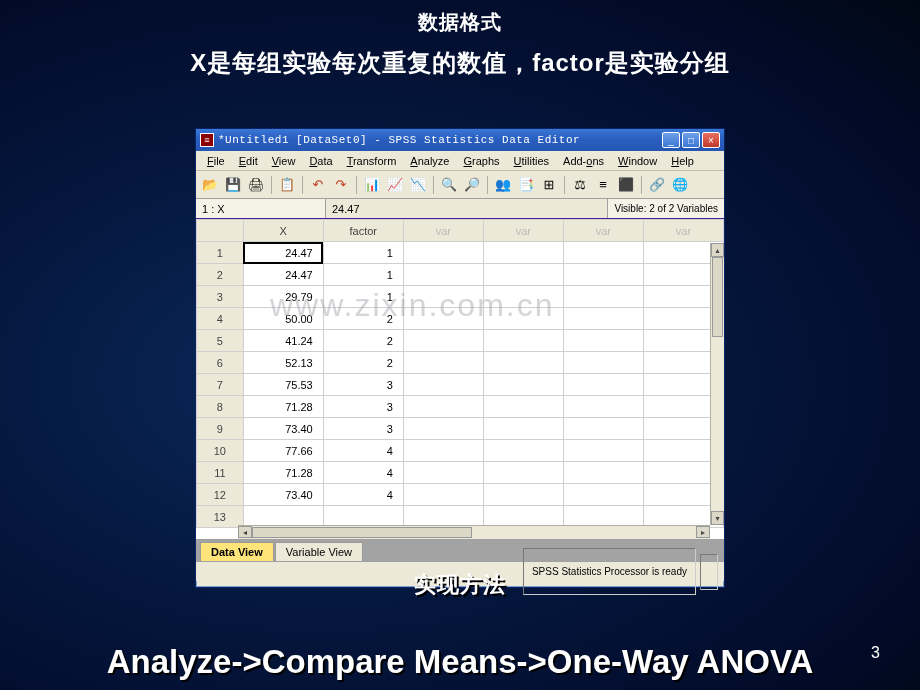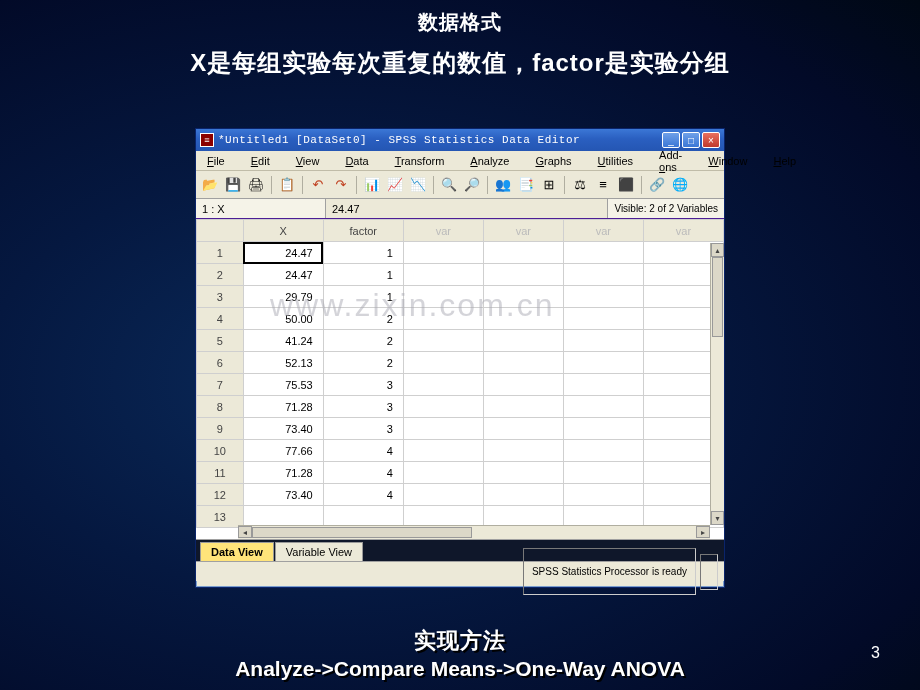--- a/index.html
+++ b/index.html
@@ -7,31 +7,31 @@
     width: 920px; height: 690px;
     background: radial-gradient(ellipse at 35% 55%, #0a2a5a 0%, #051840 40%, #020a28 80%, #000814 100%);
     font-family: Arial, "Microsoft YaHei", sans-serif;
     position: relative; overflow: hidden;
   }
   .slide-title { color: #fff; font-weight: bold; text-align: center; font-size: 20px; padding: 8px 20px 2px; letter-spacing: 1px; line-height: 1.4; }
   .watermark { position: absolute; top: 287px; left: 270px; font-size: 32px; color: rgba(170,170,180,0.5); letter-spacing: 2px; z-index: 50; pointer-events: none; }
   .page-num { position: absolute; right: 40px; bottom: 28px; color: #fff; font-size: 16px; }
   .bottom-text { position: absolute; bottom: 8px; left: 0; right: 0; text-align: center; }
   .bottom-t1 { color: #fff; font-weight: bold; font-size: 22px; letter-spacing: 1px; text-shadow: 2px 2px 0 #000; }
-  .bottom-t2 { color: #fff; font-weight: bold; font-size: 21px; letter-spacing: 0; text-shadow: 2px 2px 0 #000; line-height: 1.25; }
+  .bottom-t2 { color: #fff; font-weight: bold; font-size: 33px; letter-spacing: 0; text-shadow: 2px 2px 0 #000; line-height: 1.25; margin-top: 41px; }
 
   .app-window { position: absolute; left: 195px; top: 128px; width: 530px; height: 460px; background: #ece9d8; border: 1px solid #0a246a; box-shadow: 0 0 0 1px #7b9ecd inset; font-family: Tahoma, Arial, sans-serif; font-size: 11px; color: #000; }
   .titlebar { height: 22px; background: linear-gradient(#3b77d6, #2a5fc0 45%, #2456b3); color: #fff; display: flex; align-items: center; padding: 0 4px; }
   .titlebar-icon { width: 14px; height: 14px; background: #8b0000; margin-right: 4px; display: inline-flex; align-items: center; justify-content: center; font-size: 9px; color: #fff; border: 1px solid #fff; }
   .titlebar-text { flex: 1; font-size: 11px; font-weight: normal; letter-spacing: 0.5px; font-family: "Courier New", monospace; }
   .win-btns { display: flex; gap: 2px; }
   .win-btn { width: 18px; height: 16px; background: linear-gradient(#6fa0e8, #3b77d6); border: 1px solid #fff; border-radius: 2px; color: #fff; font-size: 10px; display: flex; align-items: center; justify-content: center; cursor: pointer; }
   .win-btn.close { background: linear-gradient(#e87060, #c0392b); }
 
-  .menubar { height: 20px; background: #ece9d8; display: flex; align-items: center; padding: 0 4px; border-bottom: 1px solid #c0bca8; gap: 12px; }
+  .menubar { height: 20px; background: #ece9d8; display: flex; align-items: center; padding: 0 4px; border-bottom: 1px solid #c0bca8; }
   .menu-item { padding: 2px 7px; cursor: pointer; font-size: 11px; }
   .menu-item u { text-decoration: underline; }
 
   .toolbar { height: 28px; background: #ece9d8; display: flex; align-items: center; padding: 0 4px; gap: 3px; border-bottom: 1px solid #a0a0a0; }
   .tb-btn { width: 20px; height: 20px; display: flex; align-items: center; justify-content: center; font-size: 13px; cursor: pointer; }
   .tb-sep { width: 1px; height: 18px; background: #b0aea0; margin: 0 2px; }
 
   .cellref-row { height: 20px; background: #ece9d8; display: flex; align-items: center; border-bottom: 1px solid #4c1d95; }
   .cellref-label { width: 130px; padding-left: 6px; border-right: 1px solid #a0a0a0; height: 100%; display: flex; align-items: center; background: #f5f3e8; }
   .cellref-value { flex: 1; padding-left: 6px; }
@@ -45,21 +45,21 @@
   .grid-table th.colhead.empty { color: #bbb; }
   .grid-table td.rowhead { background: #ece9d8; text-align: center; width: 42px; color: #444; }
   .grid-table td.cell { text-align: right; padding-right: 10px; }
   .grid-table td.cell.selected { background: #fff; outline: 2px solid #000; outline-offset: -2px; }
   .scroll-track-v { position: absolute; right: 0; top: 24px; bottom: 14px; width: 14px; background: #ece9d8; border-left: 1px solid #b0aea0; }
   .scroll-btn { height: 14px; background: #dcd8c8; border: 1px solid #999; display: flex; align-items: center; justify-content: center; font-size: 8px; color: #444; }
   .scroll-thumb-v { position: absolute; left: 1px; right: 1px; top: 14px; height: 80px; background: #dcd8c8; border: 1px solid #999; }
   .scroll-track-h { position: absolute; left: 42px; right: 14px; bottom: 0; height: 14px; background: #ece9d8; border-top: 1px solid #b0aea0; }
   .scroll-thumb-h { position: absolute; top: 1px; bottom: 1px; left: 14px; width: 220px; background: #dcd8c8; border: 1px solid #999; }
 
-  .tabs-row { height: 22px; background: #0f172a; display: flex; align-items: flex-end; padding-left: 4px; border-top: 1px solid #a0a0a0; }
+  .tabs-row { height: 22px; background: #a3a3a3; display: flex; align-items: flex-end; padding-left: 4px; border-top: 1px solid #a0a0a0; }
   .view-tab { padding: 3px 10px; font-size: 11px; border: 1px solid #999; border-bottom: none; margin-right: 1px; background: #ece9d8; cursor: pointer; }
   .view-tab.active { background: #ffe47a; font-weight: bold; }
 
   .statusbar { height: 20px; background: #ece9d8; border-top: 1px solid #a0a0a0; display: flex; align-items: center; justify-content: flex-end; padding: 0 6px; font-size: 10px; }
   .status-cell { border: 1px inset #ccc; padding: 17px 8px; margin-left: 4px; }
 </style>
 </head>
 <body>
 
 <div class="slide-title">数据格式</div>

